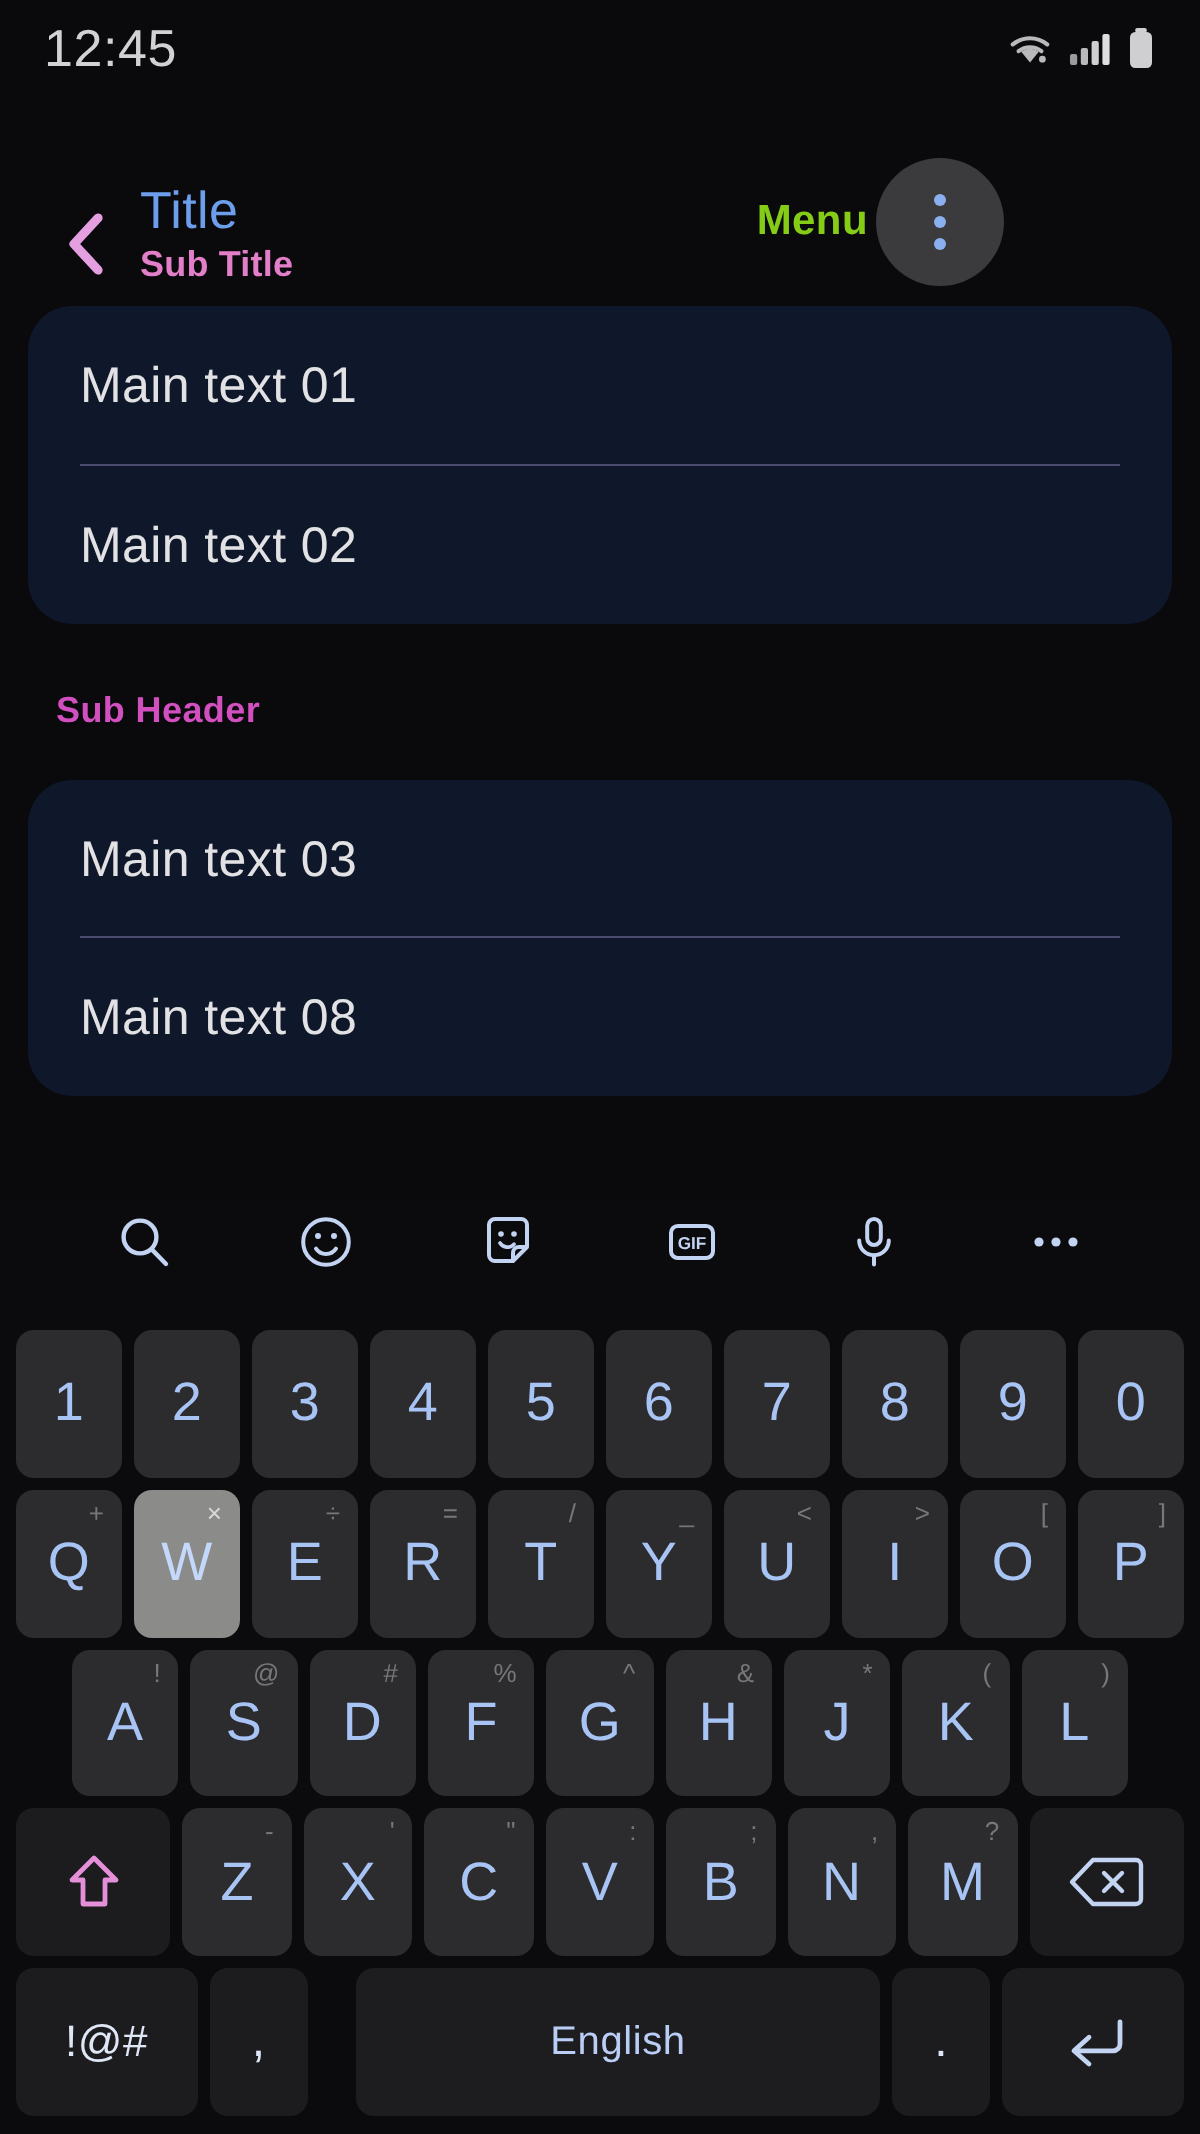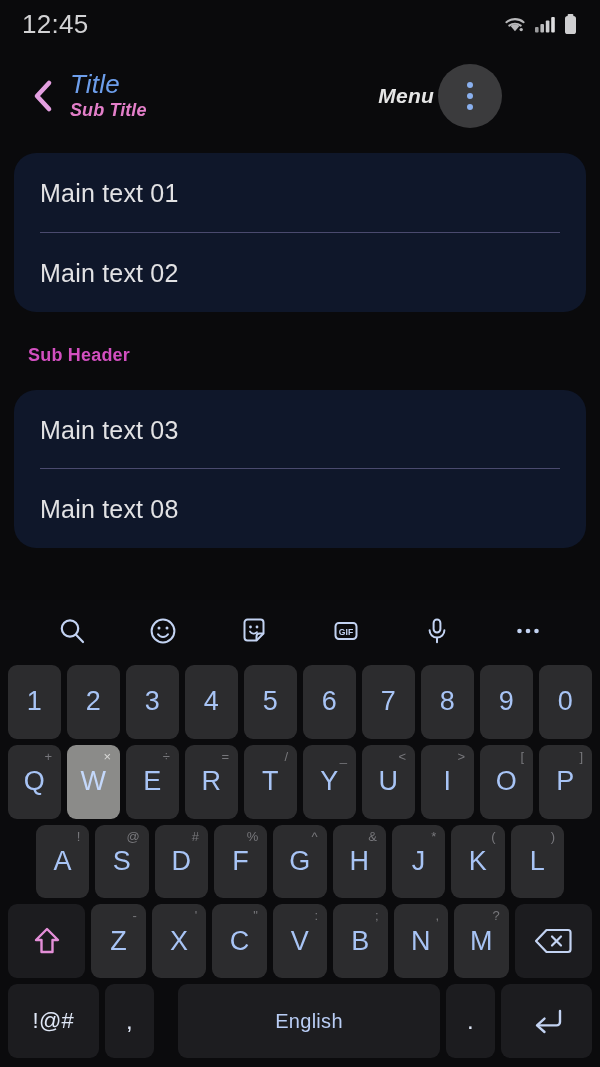--- a/index.html
+++ b/index.html
@@ -17,31 +17,31 @@
     display:flex; align-items:center; justify-content:space-between;
     padding:0 22px;
   }
   .status-time { color:#d2d2d4; font-size:26px; letter-spacing:.3px; }
   .status-icons { display:flex; align-items:center; gap:7px; }
   .si { display:block; }
 
   
   .appbar {
     position:absolute; top:48px; left:0; width:516px; height:95px;
-    display:flex; align-items:center; padding:0 14px 0 22px;font-style:italic;
+    display:flex; align-items:flex-end; padding:0 14px 0 22px;
   }
   .back-btn {
     width:42px; height:42px; display:flex; align-items:center; justify-content:center;
     flex:0 0 auto; margin-right:6px;
   }
   .titles { display:flex; flex-direction:column; justify-content:center; flex:1 1 auto; padding-top:2px; }
   .title-main { color:#6d9eeb; font-size:26px; line-height:1.05; letter-spacing:.2px; }
   .title-sub  { color:#e37fc9; font-size:18px; font-weight:bold; line-height:1.25; margin-top:1px; letter-spacing:.1px; }
   .appbar-right { display:flex; align-items:center; flex:0 0 auto; }
-  .menu-label { color:#e5e5e5; font-size:21px; font-weight:bold; letter-spacing:.2px; }
+  .menu-label { color:#84cc16; font-size:21px; font-weight:bold; letter-spacing:.2px; }
   .overflow-btn {
     width:64px; height:64px; border-radius:50%;
     background:#3b3b3d;
     display:flex; flex-direction:column; align-items:center; justify-content:center; gap:5px;
     margin-left:4px;
   }
   .dot { width:6px; height:6px; border-radius:50%; background:#8ab0ef; }
 
   
   .content { position:absolute; top:143px; left:0; width:600px; bottom:0; }
@@ -58,21 +58,21 @@
     padding:33px 0 14px 28px; letter-spacing:.2px;
   }
 
   
   .keyboard {
     position:absolute; left:0; bottom:0; width:600px; height:467px;
     background:#0b0b0d;
     display:flex; flex-direction:column;
   }
   .kb-toolbar {
-    height:62px; display:flex; align-items:center; justify-content:space-around;
+    height:62px; display:flex; align-items:flex-start; justify-content:space-around;
     padding:0 26px;
   }
   .kb-tool { display:flex; align-items:center; justify-content:center; width:42px; height:42px; }
   .kb-rows { flex:1 1 auto; display:flex; flex-direction:column; padding:0 4px 6px 4px; }
   .kb-row { flex:1 1 0; display:flex; align-items:center; justify-content:center; gap:6px; padding:3px 4px; }
   .key {
     position:relative; flex:1 1 0; height:100%;
     background:#2c2c2e; border-radius:9px;
     display:flex; align-items:center; justify-content:center;
     color:#a8c4f5; font-size:27px; letter-spacing:.3px;

